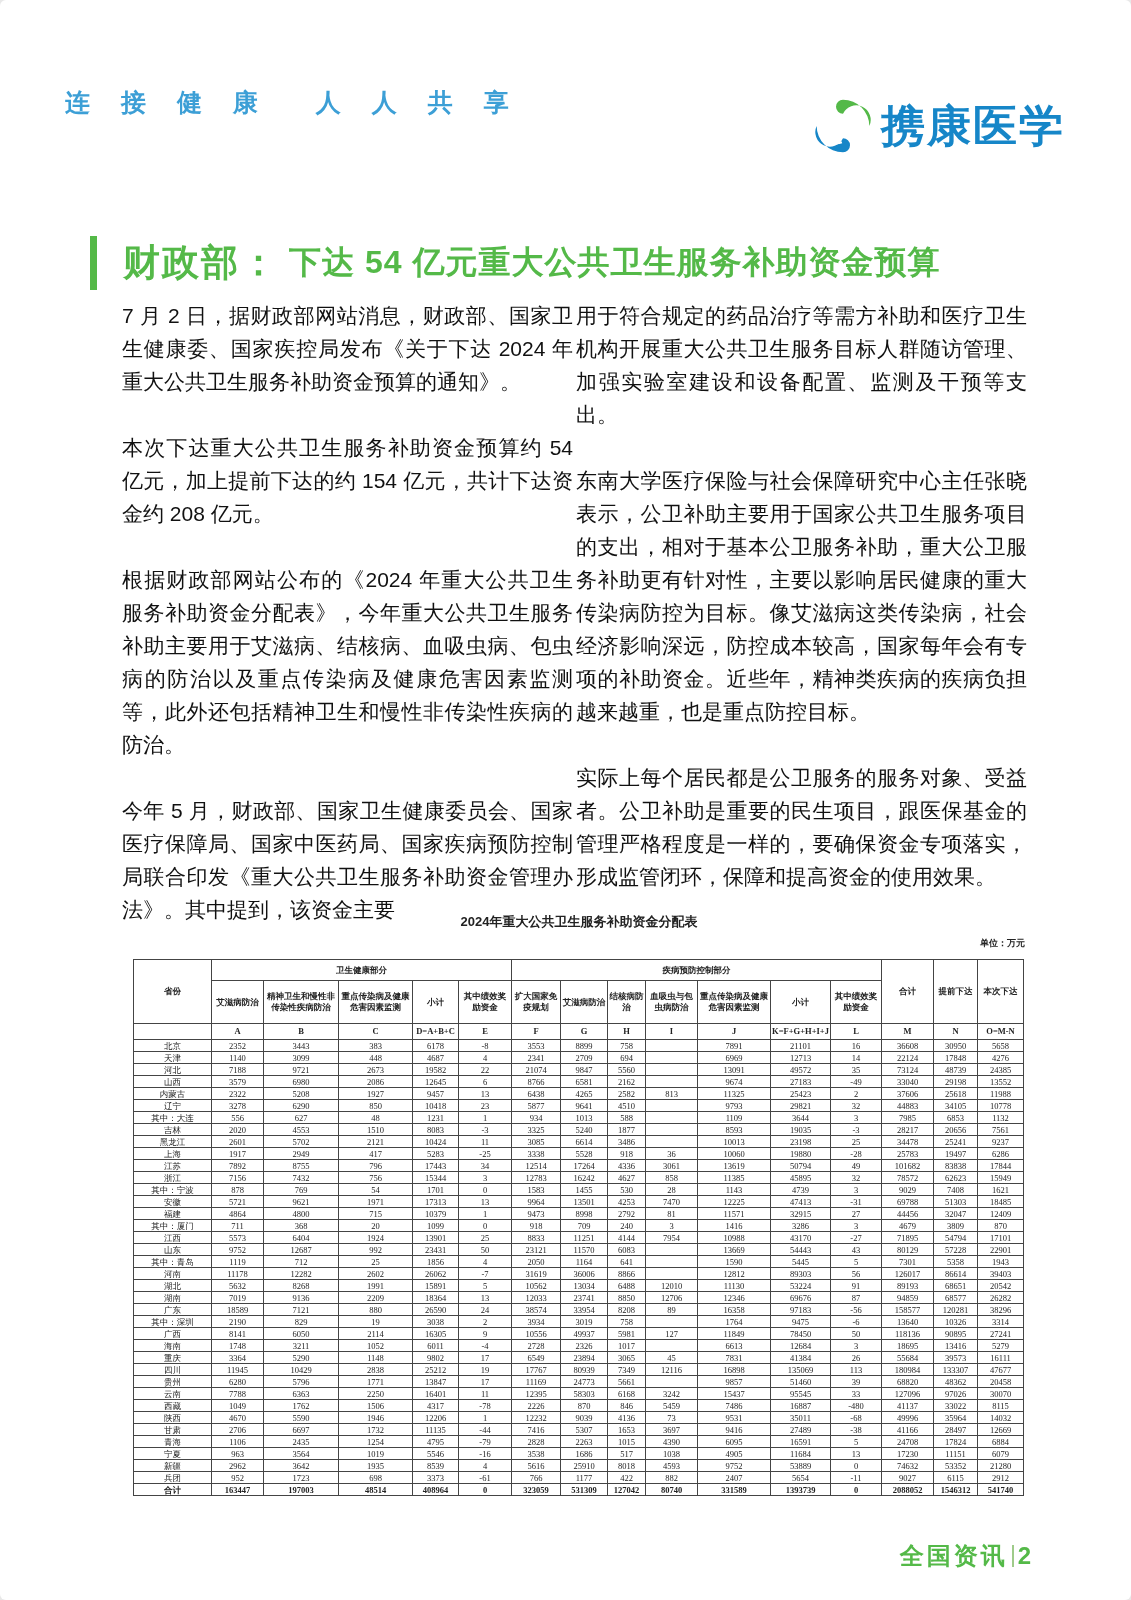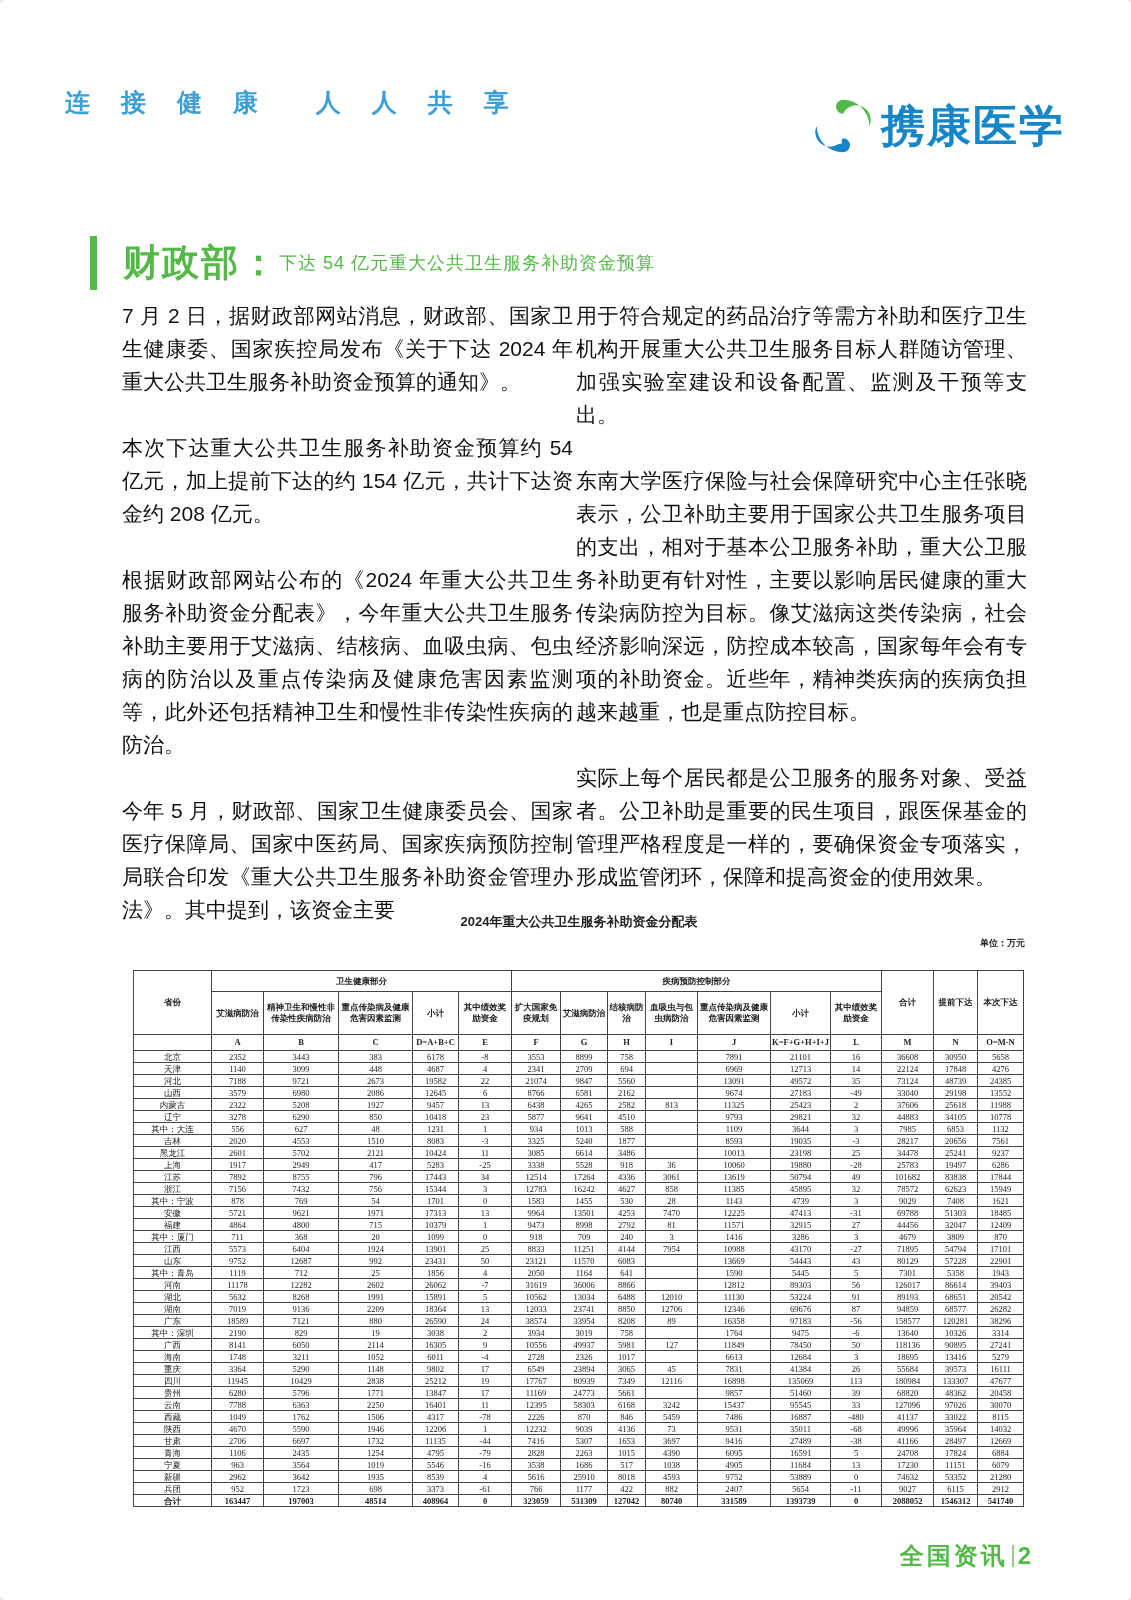--- a/index.html
+++ b/index.html
@@ -10,30 +10,30 @@
             display:flex;justify-content:space-between;align-items:center;}
   .slogan{font-size:25px;font-weight:bold;color:#3c9fd6;letter-spacing:12px;white-space:nowrap;}
   .slogan .gap{display:inline-block;width:46px;}
   .brand{display:flex;align-items:center;gap:10px;margin-top:48px;}
   .brand svg{display:block;}
   .brand-name{font-size:44px;font-weight:bold;color:#1686c8;letter-spacing:2px;line-height:1;}
   
   .title-block{position:absolute;top:236px;left:90px;right:90px;display:flex;align-items:center;}
   .title-bar{width:7px;height:54px;background:#54b948;margin-right:26px;flex:none;}
   .title-main{font-size:37px;font-weight:bold;color:#54b948;letter-spacing:2px;white-space:nowrap;}
-  .title-sub{font-size:18px;font-weight:normal;color:#54b948;letter-spacing:1px;white-space:nowrap;}
+  .title-sub{font-size:32px;font-weight:bold;color:#54b948;letter-spacing:1px;margin-left:10px;white-space:nowrap;}
   
   .columns{position:absolute;top:299px;left:122px;width:905px;display:flex;gap:3px;}
   .col{flex:1;font-size:21px;line-height:33px;text-align:justify;color:#111;}
   .col p{margin:0 0 33px 0;}
   
   .table-wrap{position:absolute;top:913px;left:133px;width:892px;}
   .table-title{text-align:center;font-size:13px;font-weight:bold;color:#222;margin-bottom:6px;
                font-family:"Liberation Sans",sans-serif;}
-  .unit-note{text-align:right;font-size:9px;font-weight:bold;color:#222;margin-bottom:20px;}
+  .unit-note{text-align:right;font-size:9px;font-weight:bold;color:#222;margin-bottom:9px;}
   table.alloc{border-collapse:collapse;table-layout:fixed;width:890px;
               font-family:"Liberation Serif",serif;color:#222;}
   table.alloc th,table.alloc td{border:1px solid #444;padding:0 1px;text-align:center;vertical-align:middle;
               overflow:hidden;}
   table.alloc thead th{font-size:8.5px;font-weight:bold;line-height:1.25;}
   tr.group-row th{height:20px;}
   tr.sub-row th{height:42px;}
   tr[data-name="letter-row"] th{height:15px;font-size:9px;}
   table.alloc tbody td{height:11px;font-size:8.5px;line-height:10px;white-space:nowrap;}
   table.alloc tbody tr.total td{font-weight:bold;}

